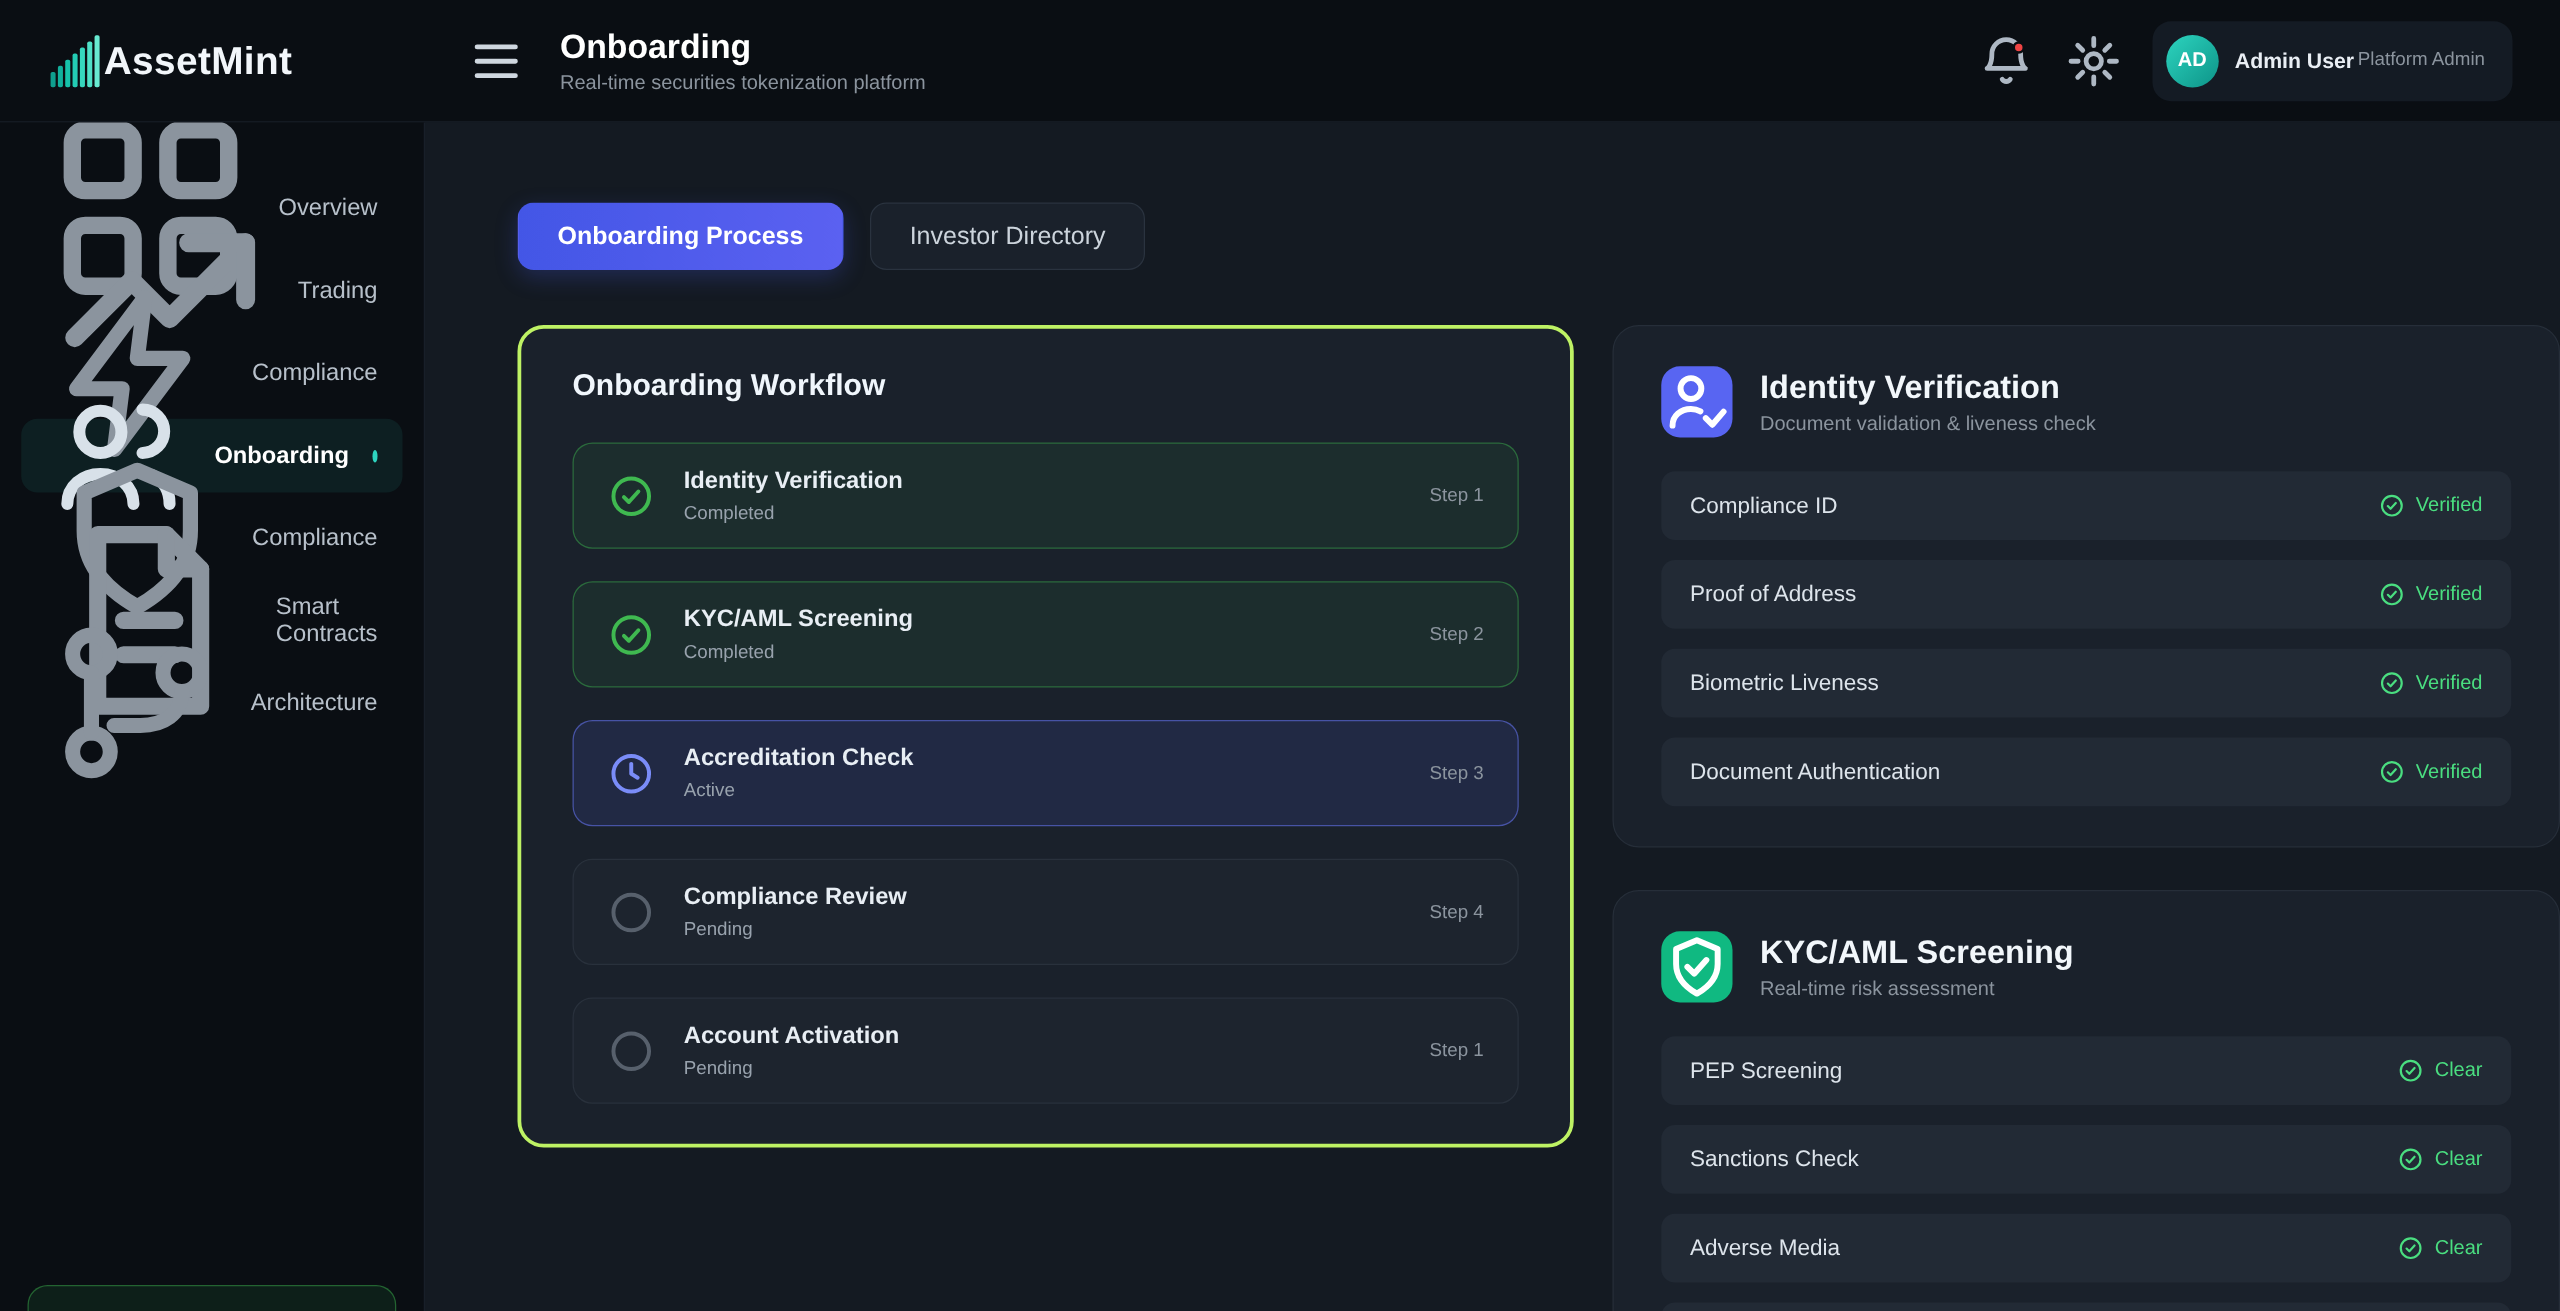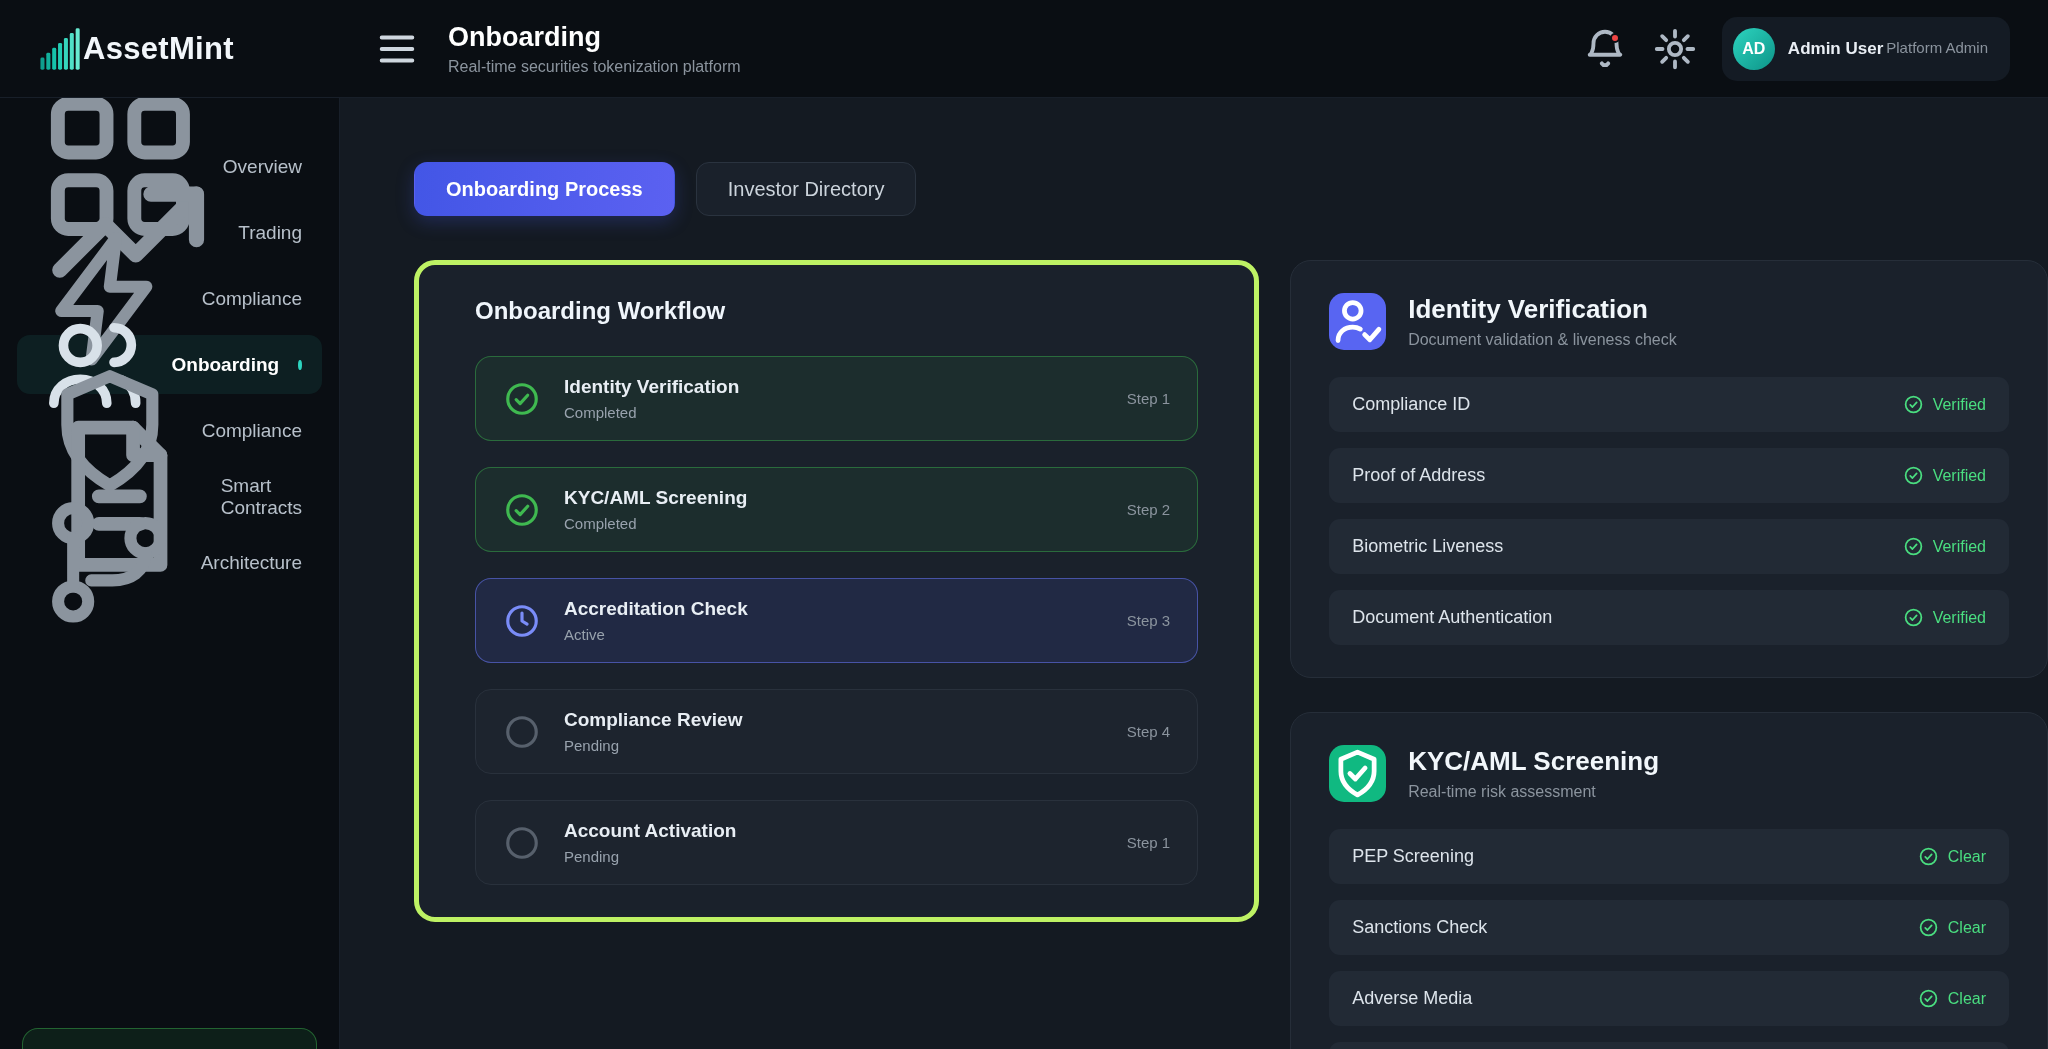--- a/index.html
+++ b/index.html
@@ -81,22 +81,22 @@
   }
   .tab.active {
     background:linear-gradient(95deg,#4356e6,#5b61f1); border:1px solid transparent;
     color:#ffffff; font-weight:600; box-shadow:0 6px 18px rgba(70,90,235,0.25);
   }
 
   .columns { display:flex; gap:31px; align-items:flex-start; }
 
   
   .card {
-    width:852px; background:#1a212b; border:5px solid #bef264; border-radius:21px;
-    padding:32px 56px;
+    width:852px; background:#1a212b; border:3px solid #bef264; border-radius:21px;
+    padding:32px 41px;
   }
   .card-title { font-size:24px; font-weight:700; color:#f0f6fc; margin-bottom:31px; }
 
   .step {
     display:flex; align-items:center; gap:23px; height:85px; padding:0 27px;
     border-radius:16px; border:1px solid #29313c; background:#1d242e;
     margin-bottom:26px; cursor:pointer;
   }
   .step:last-child { margin-bottom:0; }
   .step.completed { background:rgba(46,160,67,0.10); border-color:rgba(63,185,80,0.45); }

